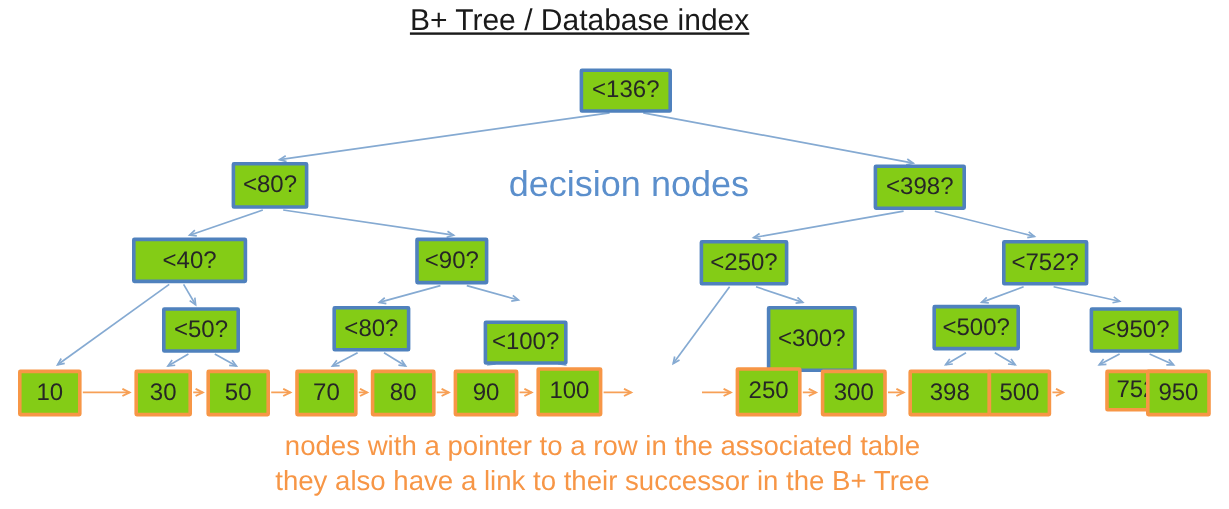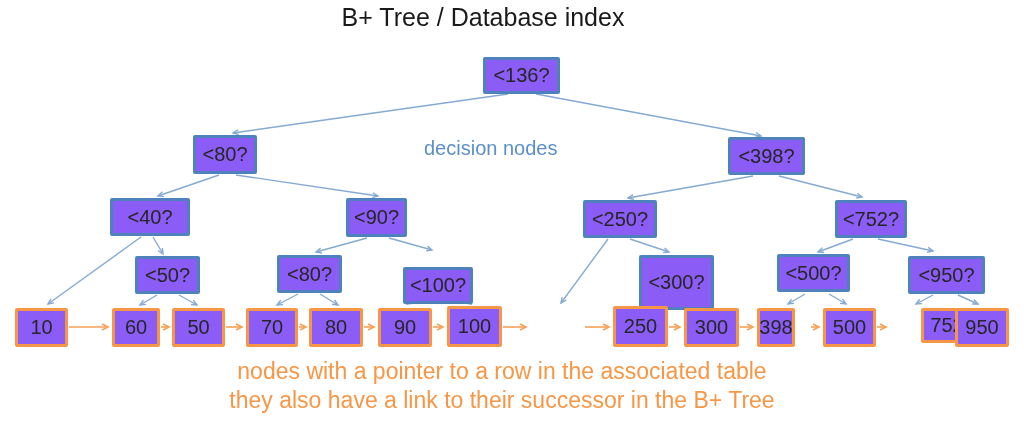--- a/index.html
+++ b/index.html
@@ -16,20 +16,21 @@
     overflow: hidden;
   }
   .title {
     position: absolute;
     left: 303px;
     top: 3px;
     width: 360px;
     text-align: center;
     font-size: 25px;
     color: #1a1a1a;
+    text-decoration: underline;
     white-space: nowrap;
   }
   .edges {
     position: absolute;
     left: 0;
     top: 0;
   }
   .be {
     stroke: var(--edge-blue, #85aad2);
     stroke-width: 1.4;
@@ -40,36 +41,36 @@
     stroke: var(--leaf-link-orange, #f7a056);
     stroke-width: 1.6;
     fill: none;
     marker-end: url(#ao);
   }
   #ab path { stroke: var(--edge-blue, #85aad2); fill: none; stroke-width: 1.4; }
   #ao path { stroke: var(--leaf-link-orange, #f7a056); fill: none; stroke-width: 1.6; }
   .node {
     position: absolute;
     box-sizing: border-box;
-    background: #8b5cf6;
+    background: #84cc16;
     display: flex;
     align-items: center;
     justify-content: center;
     font-size: 20px;
     color: #262626;
     border-radius: 2px;
     white-space: nowrap;
   }
   .dnode { border: 3px solid var(--decision-border, #4f81bd); }
   .lnode { border: 3px solid var(--leaf-border, #f79646); }
   .decision-caption {
     position: absolute;
     left: 424px;
     top: 137px;
-    font-size: 20px;
+    font-size: 30px;
     color: var(--decision-caption-blue, #5b8fcc);
     white-space: nowrap;
   }
   .leaf-caption {
     position: absolute;
     left: 2px;
     width: 1000px;
     text-align: center;
     font-size: 23px;
     line-height: 28px;
@@ -136,41 +137,41 @@
       <line class="ol" x1="740" y1="327" x2="753" y2="327"></line>
       <line class="ol" x1="811" y1="327" x2="819" y2="327"></line>
       <line class="ol" x1="877" y1="327" x2="886" y2="327"></line>
       <line class="ol" x1="944" y1="327" x2="951" y2="327"></line>
     </g>
   </svg>
 
   <div class="node dnode" style="left:483px;top:57px;width:77px;height:37px">&lt;136?</div>
   <div class="node dnode" style="left:193px;top:135px;width:64px;height:39px">&lt;80?</div>
   <div class="node dnode" style="left:728px;top:137px;width:77px;height:38px">&lt;398?</div>
-  <div class="node dnode" style="left:110px;top:198px;width:80px;height:38px">&lt;40?</div>
+  <div class="node dnode" style="left:110px;top:198px;width:96px;height:38px">&lt;40?</div>
   <div class="node dnode" style="left:346px;top:198px;width:61px;height:39px">&lt;90?</div>
   <div class="node dnode" style="left:583px;top:200px;width:74px;height:38px">&lt;250?</div>
   <div class="node dnode" style="left:835px;top:200px;width:72px;height:38px">&lt;752?</div>
   <div class="node dnode" style="left:135px;top:256px;width:65px;height:38px">&lt;50?</div>
   <div class="node dnode" style="left:277px;top:255px;width:65px;height:38px">&lt;80?</div>
   <div class="node dnode" style="left:403px;top:267px;width:70px;height:37px">&lt;100?</div>
   <div class="node dnode" style="left:639px;top:255px;width:75px;height:55px">&lt;300?</div>
   <div class="node dnode" style="left:777px;top:254px;width:73px;height:38px">&lt;500?</div>
   <div class="node dnode" style="left:908px;top:256px;width:77px;height:38px">&lt;950?</div>
 
   <div class="node lnode" style="left:15px;top:308px;width:53px;height:39px">10</div>
-  <div class="node lnode" style="left:112px;top:308px;width:48px;height:39px">60</div>
+  <div class="node lnode" style="left:112px;top:308px;width:48px;height:39px">30</div>
   <div class="node lnode" style="left:172px;top:308px;width:53px;height:39px">50</div>
   <div class="node lnode" style="left:246px;top:308px;width:52px;height:39px">70</div>
   <div class="node lnode" style="left:309px;top:308px;width:54px;height:39px">80</div>
   <div class="node lnode" style="left:378px;top:308px;width:54px;height:39px">90</div>
   <div class="node lnode" style="left:447px;top:306px;width:55px;height:41px">100</div>
   <div class="node lnode" style="left:613px;top:306px;width:55px;height:41px">250</div>
   <div class="node lnode" style="left:684px;top:308px;width:55px;height:39px">300</div>
-  <div class="node lnode" style="left:757px;top:308px;width:38px;height:39px">398</div>
+  <div class="node lnode" style="left:757px;top:308px;width:69px;height:39px">398</div>
   <div class="node lnode" style="left:823px;top:308px;width:53px;height:39px">500</div>
   <div class="node lnode" style="left:921px;top:308px;width:52px;height:35px">752</div>
   <div class="node lnode" style="left:955px;top:308px;width:54px;height:39px">950</div>
 
   <div class="decision-caption">decision nodes</div>
   <div class="leaf-caption lc2">they also have a link to their successor in the B+ Tree</div>
   <div class="leaf-caption lc1">nodes with a pointer to a row in the associated table</div>
 
 </div>
 

